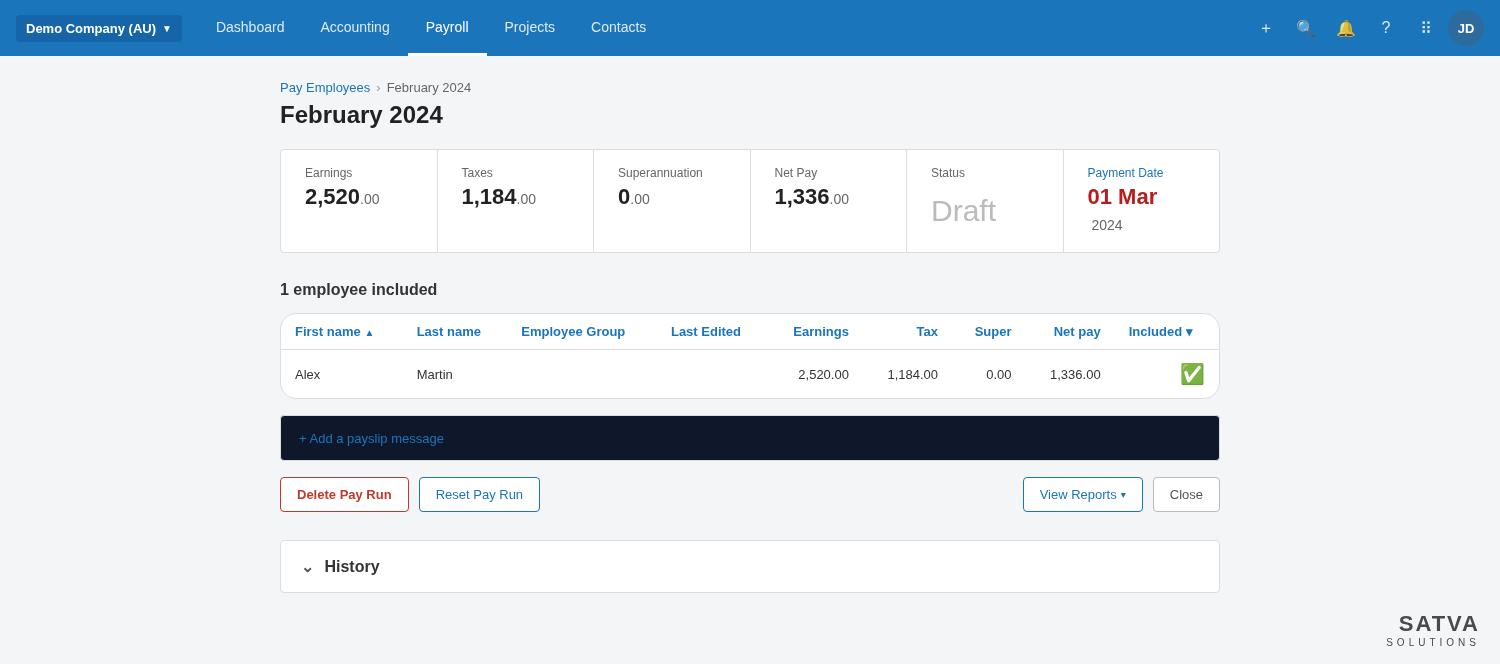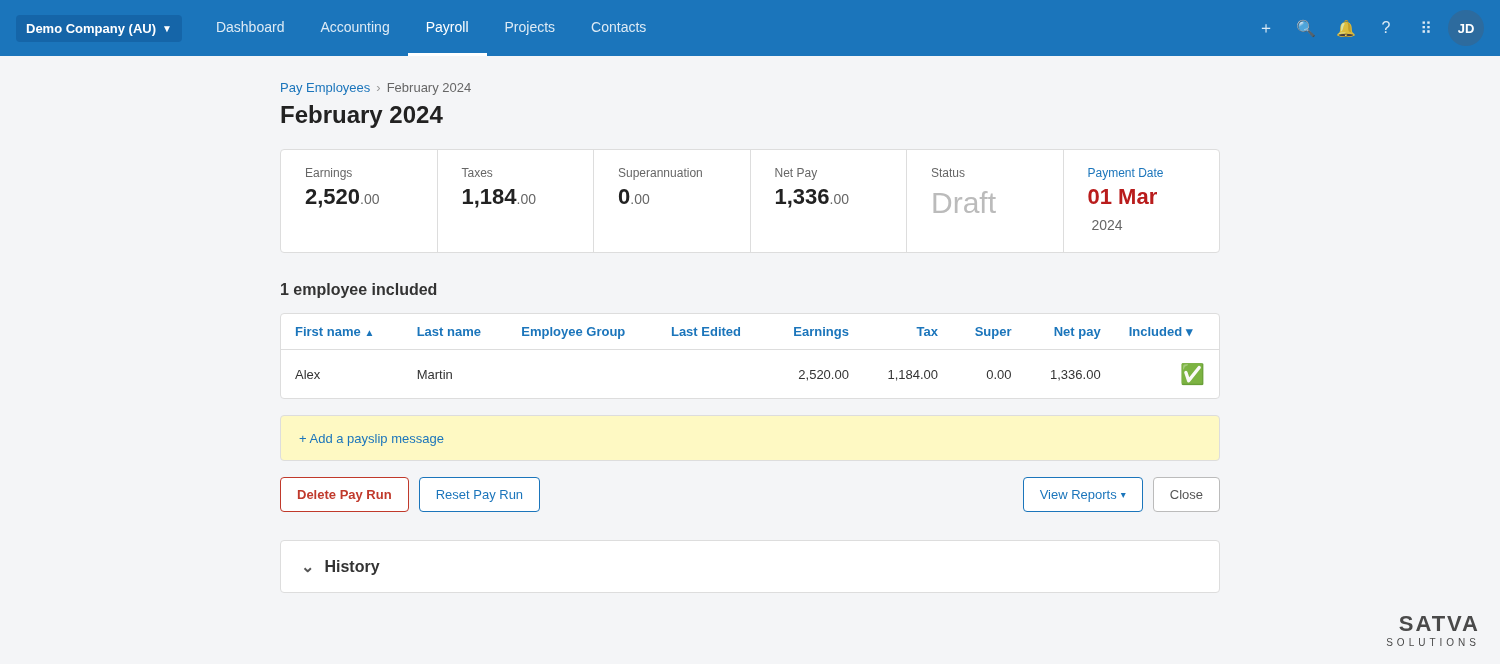--- a/index.html
+++ b/index.html
@@ -27,40 +27,40 @@
     
     .page-title { font-size: 24px; font-weight: 700; color: #222; margin-bottom: 20px; }
 
     
     .summary-card { background: #fff; border: 1px solid #ddd; border-radius: 4px; display: flex; padding: 0; margin-bottom: 28px; }
     .summary-item { flex: 1; padding: 16px 24px; border-right: 1px solid #ddd; }
     .summary-item:last-child { border-right: none; }
     .summary-label { font-size: 12px; color: #666; margin-bottom: 4px; }
     .summary-value { font-size: 22px; font-weight: 700; color: #222; }
     .summary-value .decimals { font-size: 14px; font-weight: 400; color: #666; }
-    .summary-status { font-size: 30px; font-weight: 300; color: #bbb; margin-top: 6px; }
+    .summary-status { font-size: 30px; font-weight: 300; color: #bbb; margin-top: 14px; }
     .summary-payment-date .date-main { font-size: 22px; font-weight: 700; color: #b91c1c; }
     .summary-payment-date .date-year { font-size: 14px; color: #666; font-weight: 400; }
     .payment-label { color: #1b75bb; font-size: 12px; margin-bottom: 4px; }
 
     
     .section-label { font-size: 16px; font-weight: 600; color: #333; margin-bottom: 14px; }
-    .table-container { background: #fff; border: 1px solid #ddd; border-radius: 4px; margin-bottom: 16px; }
+    .table-container { background: #fff; border: 1px solid #ddd; border-radius: 16px; margin-bottom: 16px; }
     table { width: 100%; border-collapse: collapse; }
     thead tr { border-bottom: 1px solid #ddd; }
     th { padding: 10px 14px; text-align: left; font-size: 13px; color: #1b75bb; font-weight: 600; cursor: pointer; }
     th.right { text-align: right; }
     td { padding: 12px 14px; font-size: 13px; color: #333; border-bottom: 1px solid #f0f0f0; }
     td.right { text-align: right; }
     tr:last-child td { border-bottom: none; }
     .included-header { display: flex; align-items: center; gap: 4px; color: #1b75bb; font-weight: 600; font-size: 13px; cursor: pointer; }
     .check-circle { color: #2ecc71; font-size: 20px; }
 
     
-    .payslip-msg { background: #fef9c3; border: 1px solid #ddd; border-radius: 4px; padding: 14px 18px; margin-bottom: 16px; }
+    .payslip-msg { background: #0f172a; border: 1px solid #ddd; border-radius: 4px; padding: 14px 18px; margin-bottom: 16px; }
     .payslip-msg a { color: #1b75bb; text-decoration: none; font-size: 13px; cursor: pointer; }
 
     
     .bottom-bar { display: flex; align-items: center; justify-content: space-between; margin-bottom: 28px; }
     .left-btns { display: flex; gap: 10px; }
     .right-btns { display: flex; gap: 10px; }
     .btn { padding: 9px 16px; border-radius: 4px; font-size: 13px; font-weight: 500; cursor: pointer; border: 1px solid transparent; }
     .btn-danger-outline { color: #c0392b; border-color: #c0392b; background: #fff; font-weight: bold; }
     .btn-outline { color: #1b75bb; border-color: #1b75bb; background: #fff; }
     .btn-outline-gray { color: #555; border-color: #bbb; background: #fff; }

